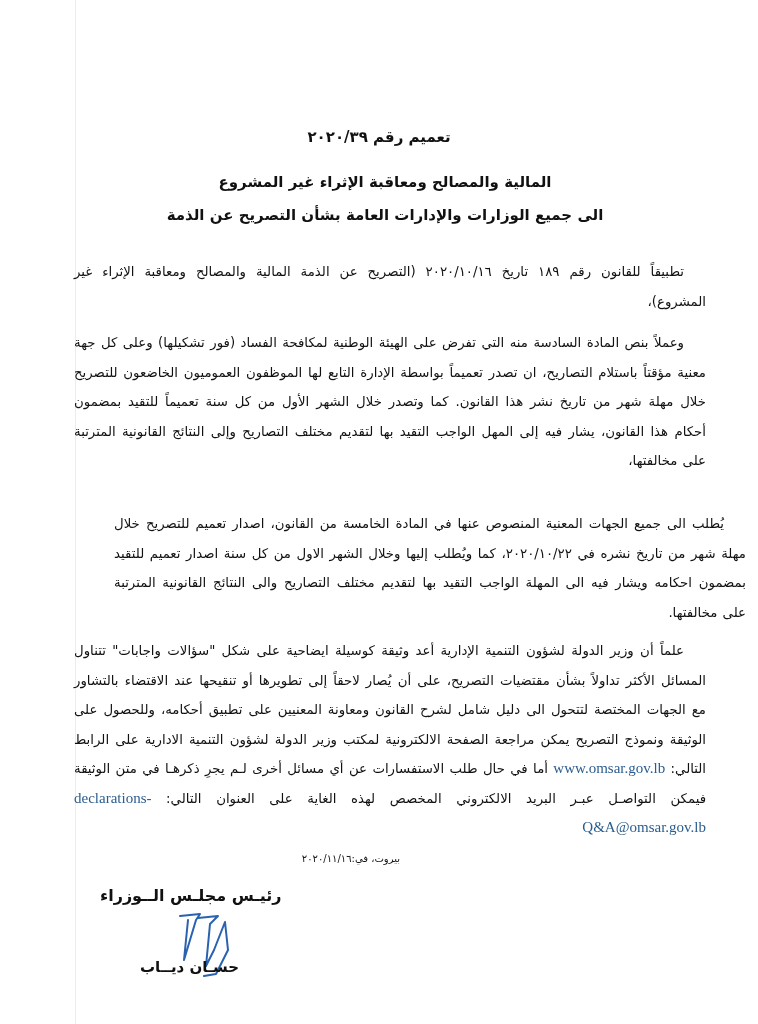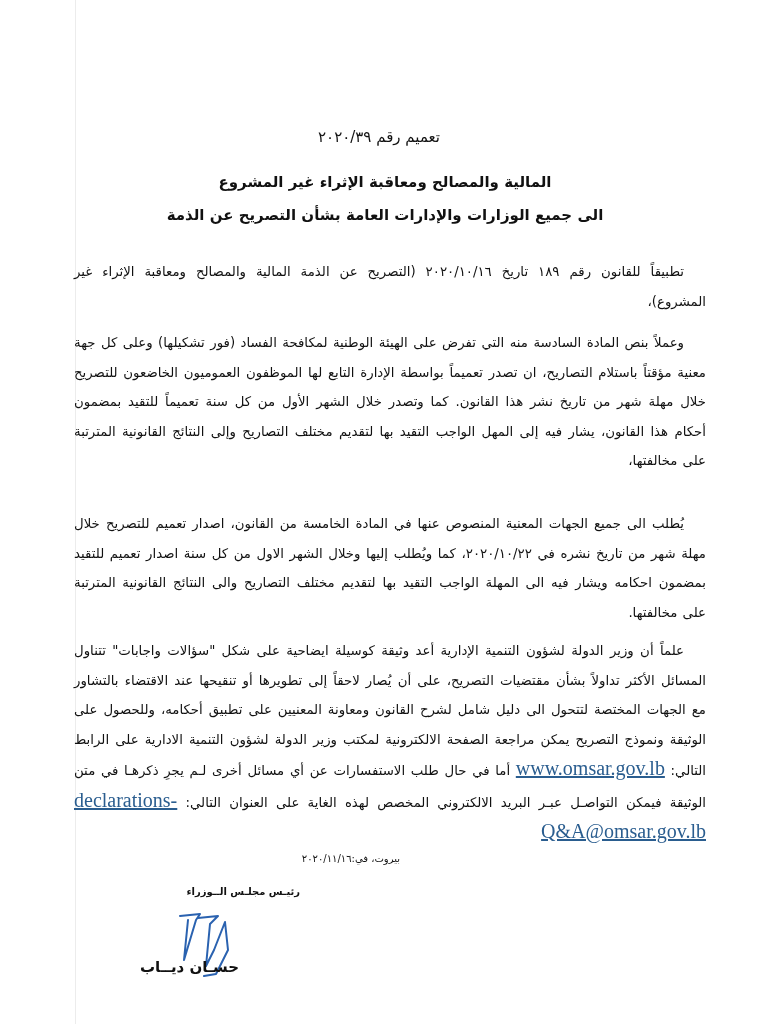--- a/index.html
+++ b/index.html
@@ -5,33 +5,33 @@
   html, body { margin: 0; padding: 0; }
   body {
     width: 758px; height: 1024px; background: #ffffff; position: relative; overflow: hidden;
     font-family: "DejaVu Sans", sans-serif; color: #111;
   }
   .scan-line { position: absolute; left: 75px; top: 0; width: 1px; height: 1024px; background: #ececec; }
   .letterhead { position: absolute; right: 36px; top: 50px; width: 200px; text-align: center; direction: rtl; }
   .lh-title { font-family: "DejaVu Serif", serif; font-size: 23px; font-weight: bold; line-height: 30px; letter-spacing: -0.5px; }
   .lh-sub { font-family: "DejaVu Serif", serif; font-size: 12px; line-height: 18px; font-style: italic; margin-right: 20px; }
   .circular-no { position: absolute; left: 0; width: 758px; top: 128px; text-align: center; direction: rtl;
-    font-size: 15px; font-weight: normal; }
+    font-size: 15px; font-weight: bold; }
   .subject { position: absolute; left: 150px; width: 470px; top: 166px; text-align: center; direction: rtl;
     font-size: 15px; font-weight: bold; line-height: 33px; }
   .body-text { position: absolute; left: 74px; width: 632px; direction: rtl; text-align: justify;
     font-family: "DejaVu Sans", sans-serif; font-size: 13.3px; line-height: 29.5px; word-spacing: 1px; }
   .p1 { top: 257px; }
   .p2 { top: 328px; }
-  .p3 { top: 509px; }
+  .p3 { top: 509px; margin-left: 40px; }
   .p4 { top: 636px; }
   .indent { text-indent: 22px; }
-  a.link { color: #2a5d8f; text-decoration: underline; font-family: "Liberation Serif", serif; font-size: 20px; direction: ltr; unicode-bidi: embed; }
+  a.link { color: #2a5d8f; font-family: "Liberation Serif", serif; font-size: 15px; direction: ltr; unicode-bidi: embed; }
   .date { position: absolute; left: 200px; top: 853px; direction: rtl; font-size: 10px; width: 200px; text-align: right; }
-  .sig-title { position: absolute; left: 100px; width: 200px; top: 886px; direction: rtl; text-align: right; font-size: 10px; font-weight: bold; }
+  .sig-title { position: absolute; left: 100px; width: 200px; top: 886px; direction: rtl; text-align: left; font-size: 16px; font-weight: bold; }
   .sig-name { position: absolute; left: 140px; width: 120px; top: 958px; direction: rtl; text-align: left; font-size: 15px; font-weight: bold; }
   .signature { position: absolute; left: 170px; top: 910px; width: 80px; height: 70px; }
 </style>
 </head>
 <body>
 
 <div class="scan-line"></div>
 
 <div class="letterhead">
 </div>

